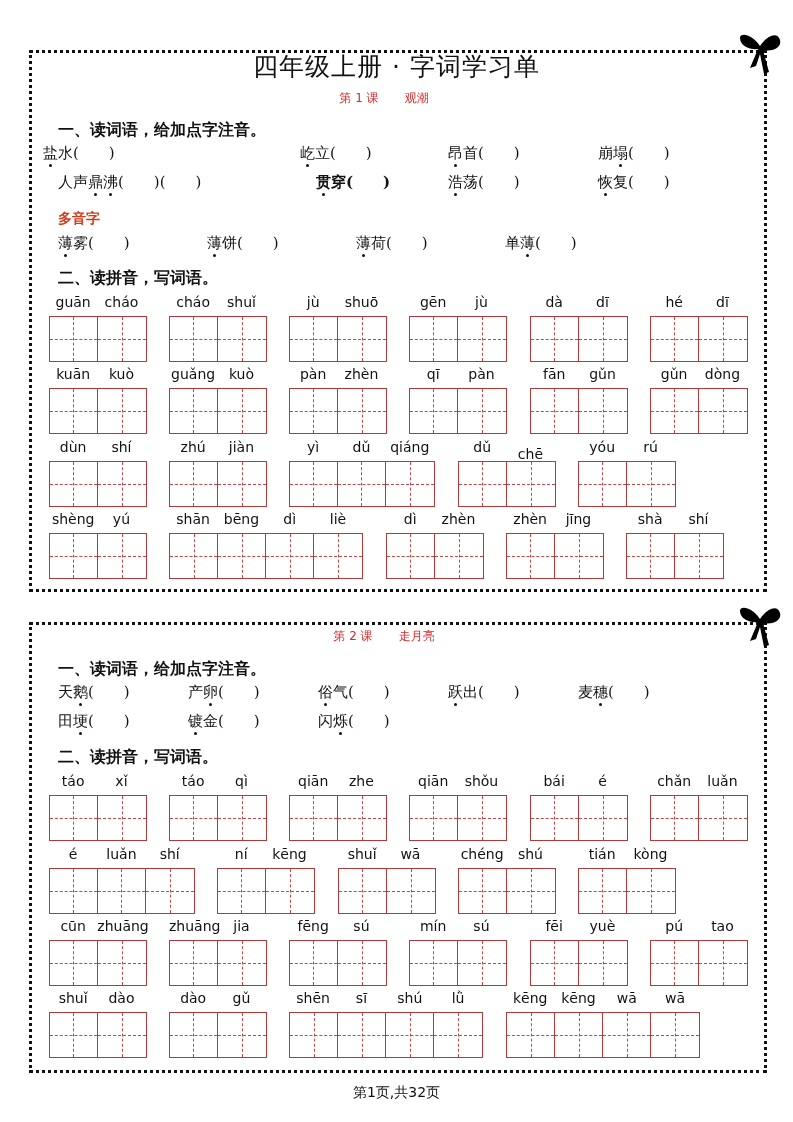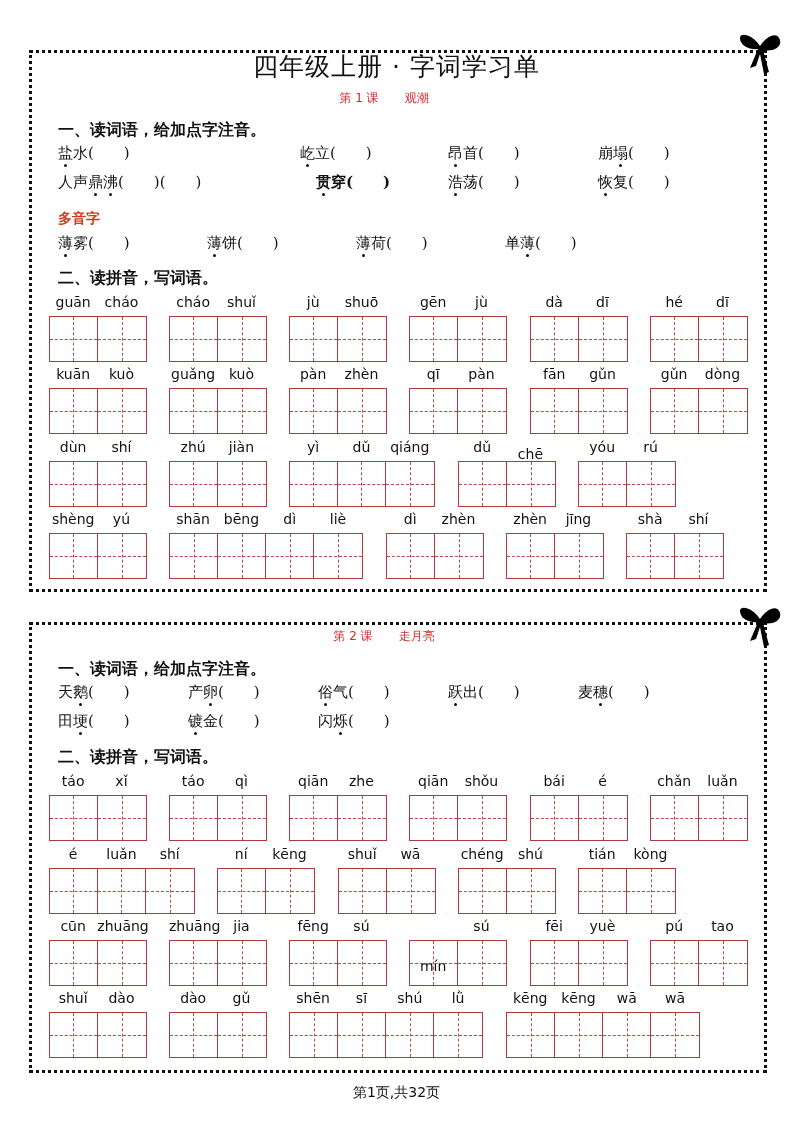--- a/index.html
+++ b/index.html
@@ -76,21 +76,21 @@
 </svg>
 <svg class="bow" style="left:736px;top:603px;" viewBox="0 0 48 46">
   <path d="M24 16 C16 4,4 2,4 8 C4 16,14 20,22 19 L14 38 L20 36 L24 24 L28 44 L33 42 L27 20 C36 22,46 18,44 10 C42 2,32 4,24 16 Z" fill="#000"></path>
 </svg>
 
 <div class="main-title">四年级上册 · 字词学习单</div>
 
 <div id="content">
     <div class="lesson-title" style="top: 90px;">第 1 课<span class="gap"></span>观潮</div>
     <div class="section-label" style="top: 120px;">一、读词语，给加点字注音。</div>
-    <div class="word" style="left: 58px; top: 144px;"><span class="dotch">盐</span><span>水</span><span class="paren">(  )</span></div>
+    <div class="word" style="left: 43px; top: 144px;"><span class="dotch">盐</span><span>水</span><span class="paren">(  )</span></div>
     <div class="word" style="left: 300px; top: 144px;"><span class="dotch">屹</span><span>立</span><span class="paren">(  )</span></div>
     <div class="word" style="left: 448px; top: 144px;"><span class="dotch">昂</span><span>首</span><span class="paren">(  )</span></div>
     <div class="word" style="left: 598px; top: 144px;"><span>崩</span><span class="dotch">塌</span><span class="paren">(  )</span></div>
     <div class="word" style="left: 58px; top: 173px;"><span>人</span><span>声</span><span class="dotch">鼎</span><span class="dotch">沸</span><span class="paren">(  )</span><span class="paren">(  )</span></div>
     <div class="word" style="left: 316px; top: 173px; font-weight: bold;"><span class="dotch">贯</span><span>穿</span><span class="paren">(  )</span></div>
     <div class="word" style="left: 448px; top: 173px;"><span class="dotch">浩</span><span>荡</span><span class="paren">(  )</span></div>
     <div class="word" style="left: 598px; top: 173px;"><span class="dotch">恢</span><span>复</span><span class="paren">(  )</span></div>
     <div class="poly-label" style="top: 210px;">多音字</div>
     <div class="word" style="left: 58px; top: 234px;"><span class="dotch">薄</span><span>雾</span><span class="paren">(  )</span></div>
     <div class="word" style="left: 207px; top: 234px;"><span class="dotch">薄</span><span>饼</span><span class="paren">(  )</span></div>
@@ -325,21 +325,21 @@
     <div class="grid" style="left: 169px; top: 940px; width: 97.6px;">
       <div class="cell"></div>
       <div class="cell"></div>
     </div>
     <div class="pinyin" style="left: 289px; top: 918px; width: 48.3px; text-align: center;">fēng</div>
     <div class="pinyin" style="left: 337.3px; top: 918px; width: 48.3px; text-align: center;">sú</div>
     <div class="grid" style="left: 289px; top: 940px; width: 97.6px;">
       <div class="cell"></div>
       <div class="cell"></div>
     </div>
-    <div class="pinyin" style="left: 409px; top: 958px; width: 48.3px; text-align: center;">mín</div>
+    <div class="pinyin" style="left: 409px; top: 918px; width: 48.3px; text-align: center;">mín</div>
     <div class="pinyin" style="left: 457.3px; top: 918px; width: 48.3px; text-align: center;">sú</div>
     <div class="grid" style="left: 409px; top: 940px; width: 97.6px;">
       <div class="cell"></div>
       <div class="cell"></div>
     </div>
     <div class="pinyin" style="left: 530px; top: 918px; width: 48.3px; text-align: center;">fēi</div>
     <div class="pinyin" style="left: 578.3px; top: 918px; width: 48.3px; text-align: center;">yuè</div>
     <div class="grid" style="left: 530px; top: 940px; width: 97.6px;">
       <div class="cell"></div>
       <div class="cell"></div>

